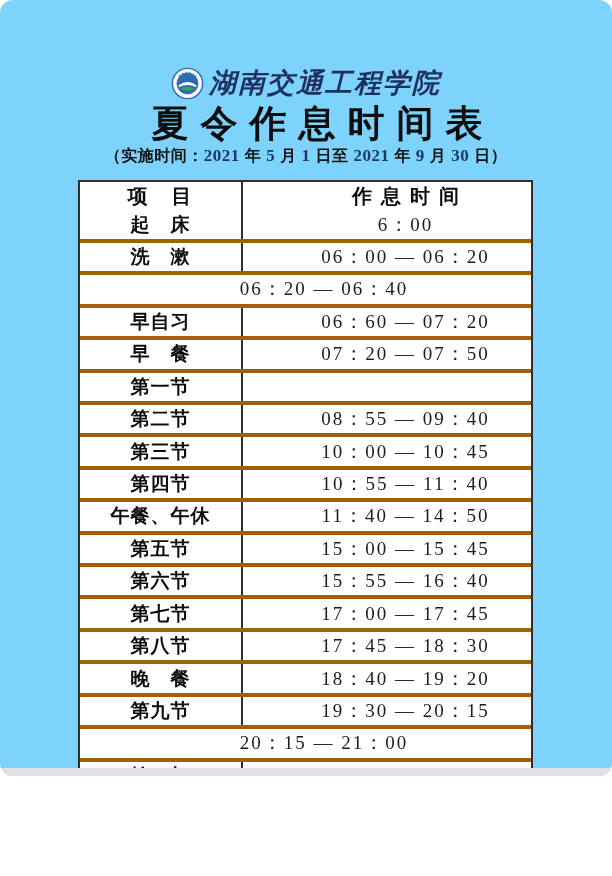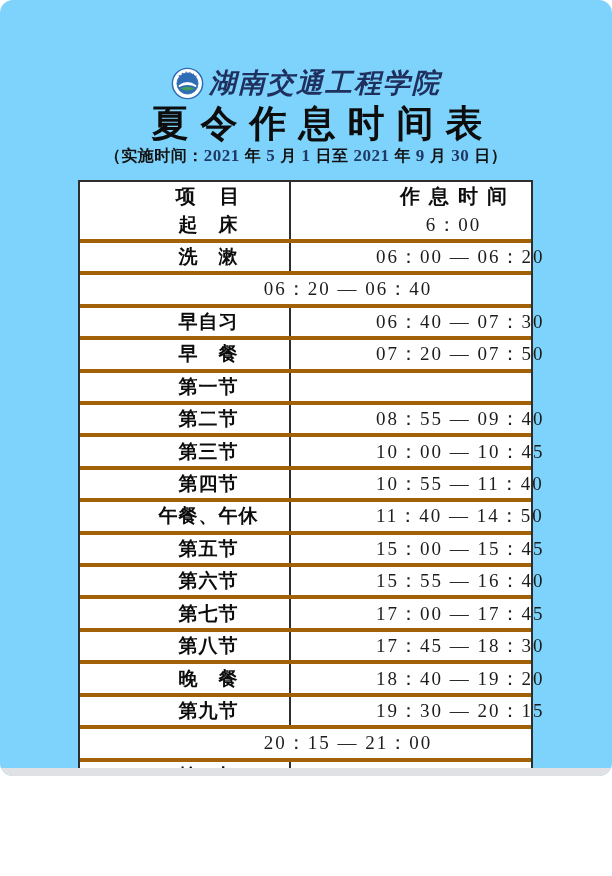--- a/index.html
+++ b/index.html
@@ -45,21 +45,21 @@
   .schedule-table {
     position:absolute; top:180px; left:78px;
     width:455px; height:612px;
     border:2.5px solid #2e2e2e;
     box-sizing:border-box;
     display:flex; flex-direction:column;
     background:#ffffff;
   }
   .tr { flex:1 1 0; display:flex; border-top:4px solid #a16207; min-height:0; }
   .tr:first-child { border-top:none; }
-  .td { display:flex; align-items:center; justify-content:center; box-sizing:border-box;margin-left:48px; }
+  .td { display:flex; align-items:center; justify-content:center; box-sizing:border-box; }
   .td.item {
     width:163px; flex:0 0 163px;
     border-right:2px solid #2e2e2e;
     font-weight:bold; font-size:19px; color:#0d0d0d; letter-spacing:1px;
   }
   .td.time {
     flex:1 1 auto;
     font-family:"Liberation Serif", serif;
     font-size:19px; color:#1c1c1c; letter-spacing:2px; white-space:nowrap;padding-left:37px;
   }
@@ -112,21 +112,21 @@
     <div id="rows-host" style="display:contents"><div class="tr">
           <div class="td item">起　床</div>
           <div class="td time">6：00</div>
         </div><div class="tr">
           <div class="td item">洗　漱</div>
           <div class="td time">06：00 — 06：20</div>
         </div><div class="tr">
           <div class="td time">06：20 — 06：40</div>
         </div><div class="tr">
           <div class="td item">早自习</div>
-          <div class="td time">06：40 — 07：30</div>
+          <div class="td time">06：60 — 07：20</div>
         </div><div class="tr">
           <div class="td item">早　餐</div>
           <div class="td time">07：20 — 07：50</div>
         </div><div class="tr">
           <div class="td item">第一节</div>
         </div><div class="tr">
           <div class="td item">第二节</div>
           <div class="td time">08：55 — 09：40</div>
         </div><div class="tr">
           <div class="td item">第三节</div>

